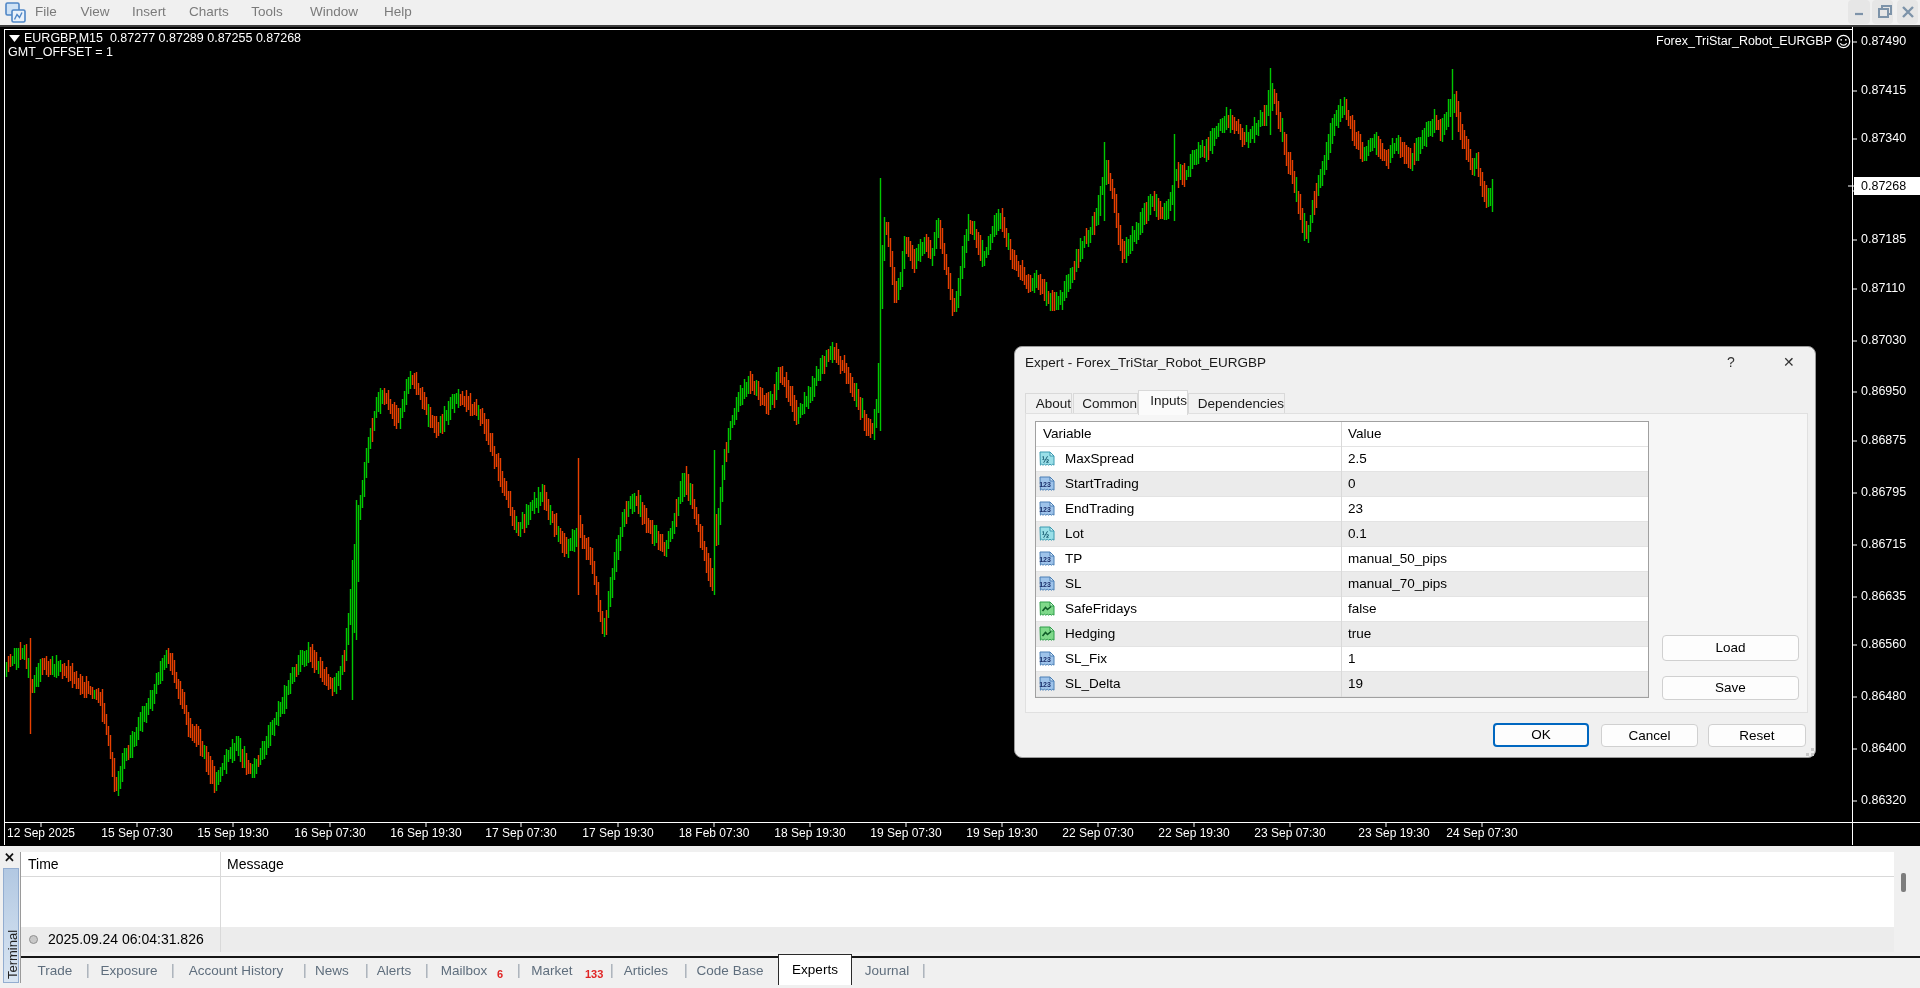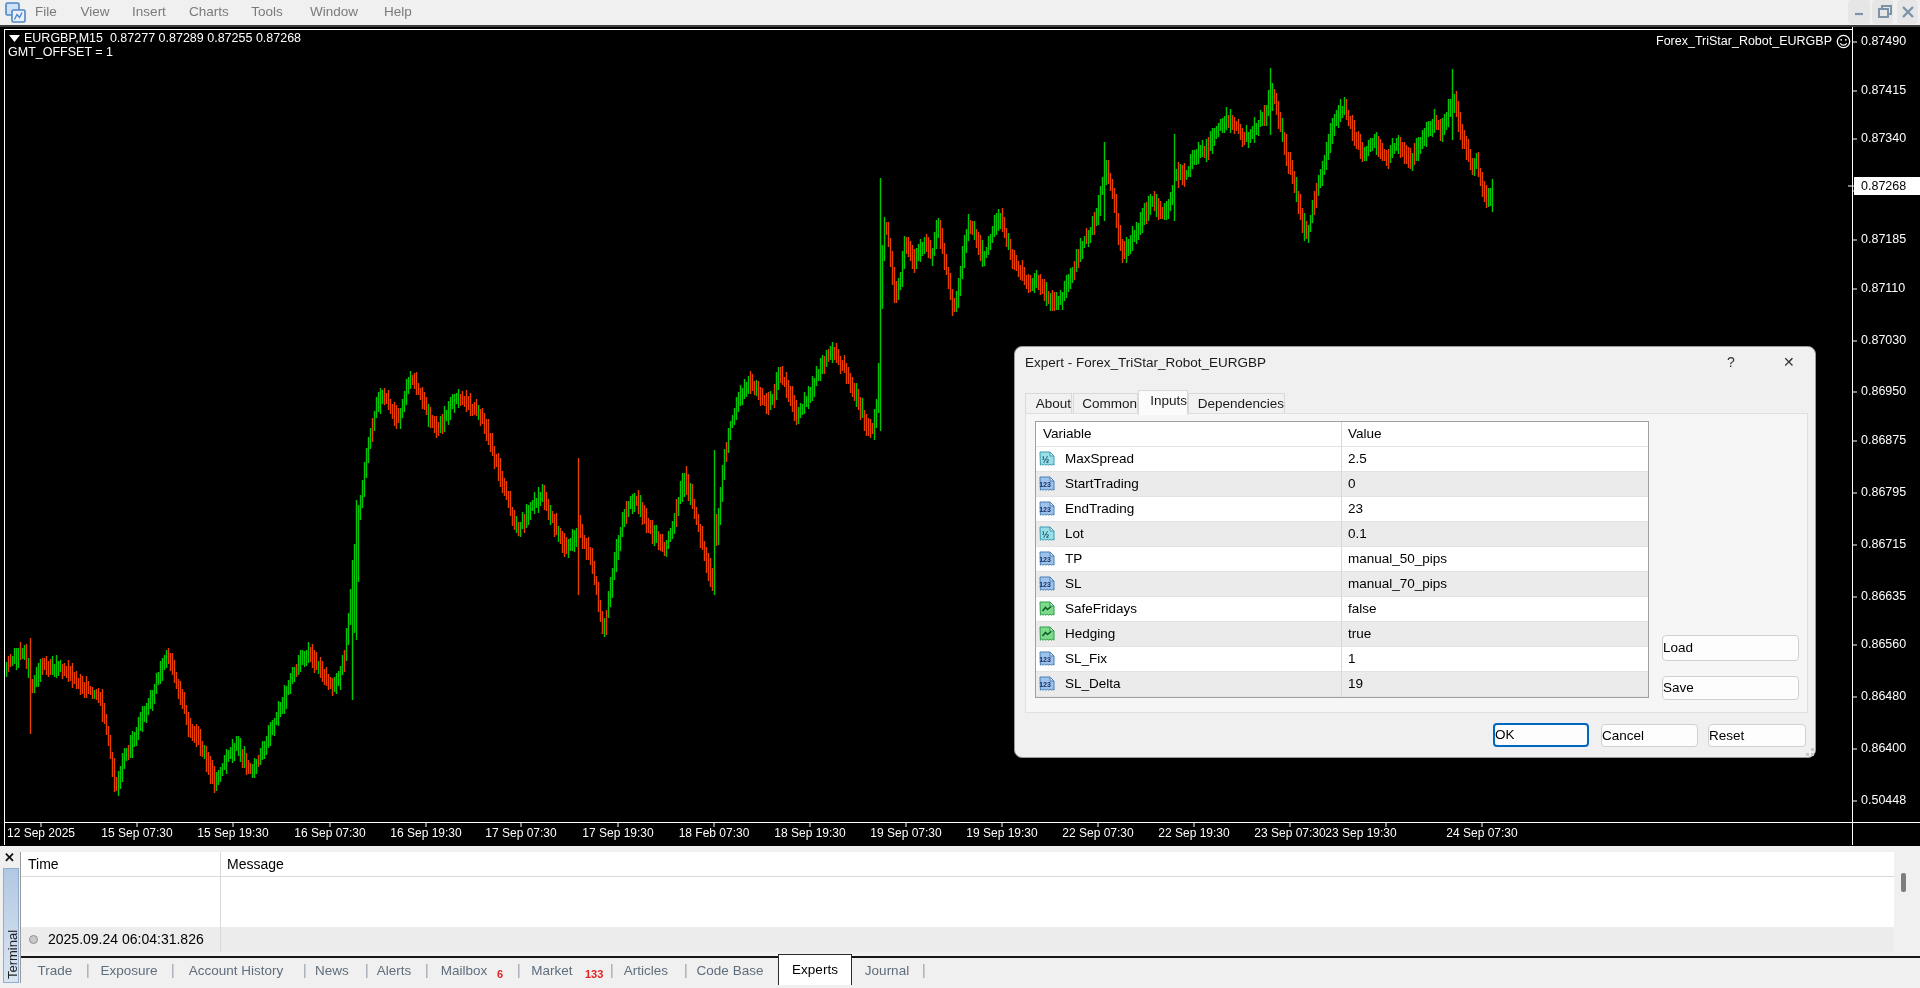--- a/index.html
+++ b/index.html
@@ -52,21 +52,21 @@
   font-size:13.5px; color:#1a1a1a; text-align:right; line-height:20px; }
 #dpage { position:absolute; left:10px; top:66px; width:783px; height:300px; background:#f6f6f6;
   border:1px solid #e0e0e0; }
 #dtable { position:absolute; left:1035px; top:421px; width:614px; height:277px; background:#fff;
   border:1px solid #a0a0a0; z-index:12; }
 .drow { position:absolute; left:0; width:612px; height:25px; border-bottom:1px solid #e3e3e3; }
 .dicon { position:absolute; left:3px; top:4px; }
 .dname { position:absolute; left:29px; top:4px; font-size:13.5px; color:#000; }
 .dval { position:absolute; left:312px; top:4px; font-size:13.5px; color:#000; }
 .dbtn { position:absolute; background:#fdfdfd; border:1px solid #d0d0d0; border-radius:4px;
-  font-size:13.5px; color:#000; z-index:12; }
+  font-size:13.5px; color:#000; text-align:center; z-index:12; }
 </style></head>
 <body>
 <div id="menubar">
  <svg class="abs" style="left:5px;top:2px" width="22" height="21" viewBox="0 0 22 21">
    <rect x="1" y="1" width="13" height="12" rx="1.5" fill="#cfe2f5" stroke="#4f86c6" stroke-width="1.6"></rect>
    <rect x="7" y="8" width="13" height="12" rx="1.5" fill="#eaf2fb" stroke="#4f86c6" stroke-width="1.6"></rect>
    <path d="M9.5 17.5l2.5-5 2.5 3 2.5-5" fill="none" stroke="#4f86c6" stroke-width="1.4"></path>
  </svg>
  <div class="mi" style="left:16px">File</div>
     <div class="mi" style="left:65px">View</div>
@@ -148,37 +148,37 @@
 <div class="pl" style="top:281px">0.87110</div>
 <div class="pl" style="top:333px">0.87030</div>
 <div class="pl" style="top:384px">0.86950</div>
 <div class="pl" style="top:433px">0.86875</div>
 <div class="pl" style="top:485px">0.86795</div>
 <div class="pl" style="top:537px">0.86715</div>
 <div class="pl" style="top:589px">0.86635</div>
 <div class="pl" style="top:637px">0.86560</div>
 <div class="pl" style="top:689px">0.86480</div>
 <div class="pl" style="top:741px">0.86400</div>
-<div class="pl" style="top:793px">0.50448</div>
+<div class="pl" style="top:793px">0.86320</div>
 <div id="pbox">0.87268</div>
 <div class="tl" style="left:-2px">12 Sep 2025</div>
 <div class="tl" style="left:94px">15 Sep 07:30</div>
 <div class="tl" style="left:190px">15 Sep 19:30</div>
 <div class="tl" style="left:287px">16 Sep 07:30</div>
 <div class="tl" style="left:383px">16 Sep 19:30</div>
 <div class="tl" style="left:478px">17 Sep 07:30</div>
 <div class="tl" style="left:575px">17 Sep 19:30</div>
 <div class="tl" style="left:671px">18 Feb 07:30</div>
 <div class="tl" style="left:767px">18 Sep 19:30</div>
 <div class="tl" style="left:863px">19 Sep 07:30</div>
 <div class="tl" style="left:959px">19 Sep 19:30</div>
 <div class="tl" style="left:1055px">22 Sep 07:30</div>
 <div class="tl" style="left:1151px">22 Sep 19:30</div>
 <div class="tl" style="left:1247px">23 Sep 07:30</div>
-<div class="tl" style="left:1318px">23 Sep 19:30</div>
+<div class="tl" style="left:1351px">23 Sep 19:30</div>
 <div class="tl" style="left:1439px">24 Sep 07:30</div>
 <div id="terminal">
   <div id="tclose">✕</div>
   <div id="tside">
       <span>Terminal</span>
     </div>
     <div style="position:absolute;left:20px;top:6px;width:1px;height:131px;background:#9a9a9a"></div>
   <div id="ttable">
     <div id="thdr">
         <span style="position:absolute;left:7px">Time</span>

